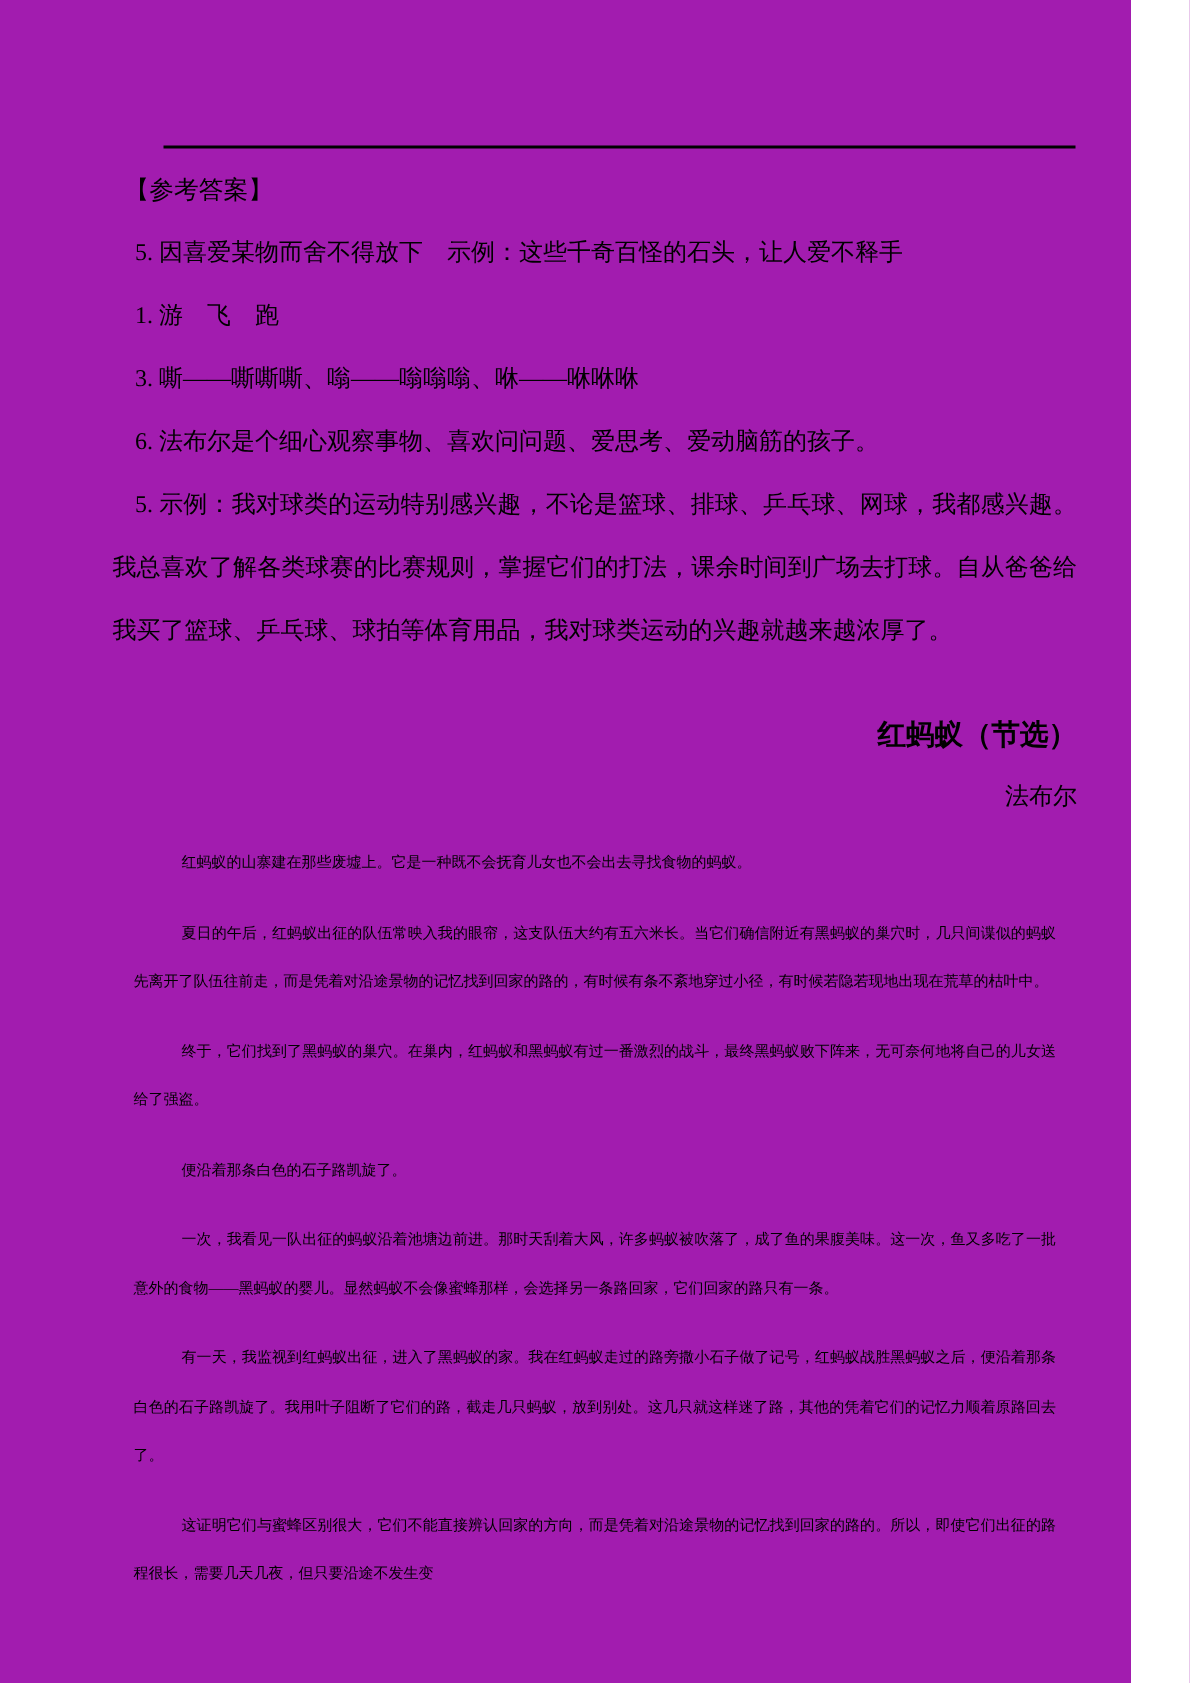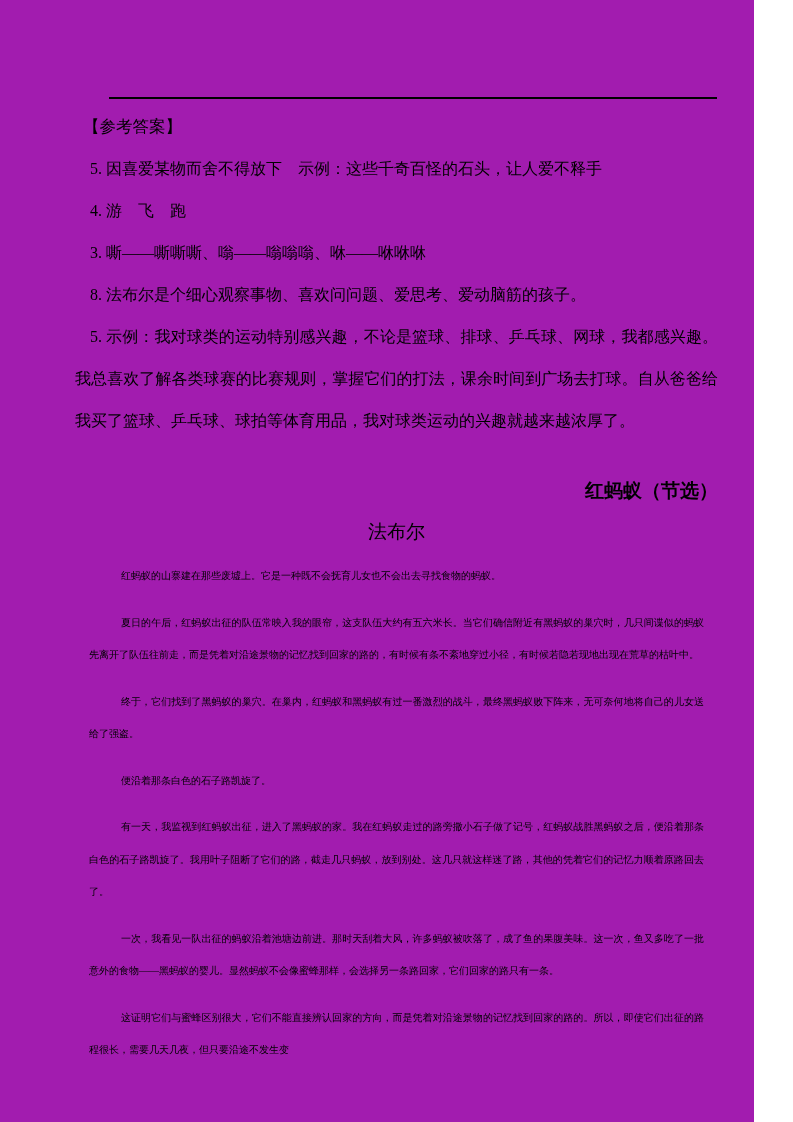--- a/index.html
+++ b/index.html
@@ -49,23 +49,23 @@
   
   .passage-title {
     margin: 34px 0 0 0;
     font-size: 19px;
     line-height: 30px;
     font-weight: bold;
     text-align: right;
   }
   .passage-author {
     margin: 12px 0 0 0;
-    font-size: 19px;
+    font-size: 16px;
     line-height: 28px;
-    text-align: center;
+    text-align: right;
   }
   .passage-body {
     margin-top: 9px;
   }
   .body-para {
     margin: 14px;
     font-size: 10px;
     line-height: 32.5px;
     text-indent: 32px;
     text-align: justify;
@@ -76,35 +76,35 @@
 
 <div class="page">
 
   <div class="top-rule"></div>
 
   <div class="content">
 
     <section class="answers">
       <p class="ans-header">【参考答案】</p>
       <p class="ans-item">5. 因喜爱某物而舍不得放下　示例：这些千奇百怪的石头，让人爱不释手</p>
-      <p class="ans-item">4. 游　飞　跑</p>
+      <p class="ans-item">1. 游　飞　跑</p>
       <p class="ans-item">3. 嘶——嘶嘶嘶、嗡——嗡嗡嗡、咻——咻咻咻</p>
-      <p class="ans-item">8. 法布尔是个细心观察事物、喜欢问问题、爱思考、爱动脑筋的孩子。</p>
+      <p class="ans-item">6. 法布尔是个细心观察事物、喜欢问问题、爱思考、爱动脑筋的孩子。</p>
       <p class="ans-item">5. 示例：我对球类的运动特别感兴趣，不论是篮球、排球、乒乓球、网球，我都感兴趣。我总喜欢了解各类球赛的比赛规则，掌握它们的打法，课余时间到广场去打球。自从爸爸给我买了篮球、乒乓球、球拍等体育用品，我对球类运动的兴趣就越来越浓厚了。</p>
     </section>
 
     <section class="passage">
       <h1 class="passage-title">红蚂蚁（节选）</h1>
       <p class="passage-author">法布尔</p>
 
       <div class="passage-body">
         <p class="body-para">红蚂蚁的山寨建在那些废墟上。它是一种既不会抚育儿女也不会出去寻找食物的蚂蚁。</p>
         <p class="body-para">夏日的午后，红蚂蚁出征的队伍常映入我的眼帘，这支队伍大约有五六米长。当它们确信附近有黑蚂蚁的巢穴时，几只间谍似的蚂蚁先离开了队伍往前走，而是凭着对沿途景物的记忆找到回家的路的，有时候有条不紊地穿过小径，有时候若隐若现地出现在荒草的枯叶中。</p>
         <p class="body-para">终于，它们找到了黑蚂蚁的巢穴。在巢内，红蚂蚁和黑蚂蚁有过一番激烈的战斗，最终黑蚂蚁败下阵来，无可奈何地将自己的儿女送给了强盗。</p>
         <p class="body-para">便沿着那条白色的石子路凯旋了。</p>
+        <p class="body-para">一次，我看见一队出征的蚂蚁沿着池塘边前进。那时天刮着大风，许多蚂蚁被吹落了，成了鱼的果腹美味。这一次，鱼又多吃了一批意外的食物——黑蚂蚁的婴儿。显然蚂蚁不会像蜜蜂那样，会选择另一条路回家，它们回家的路只有一条。</p>
         <p class="body-para">有一天，我监视到红蚂蚁出征，进入了黑蚂蚁的家。我在红蚂蚁走过的路旁撒小石子做了记号，红蚂蚁战胜黑蚂蚁之后，便沿着那条白色的石子路凯旋了。我用叶子阻断了它们的路，截走几只蚂蚁，放到别处。这几只就这样迷了路，其他的凭着它们的记忆力顺着原路回去了。</p>
-        <p class="body-para">一次，我看见一队出征的蚂蚁沿着池塘边前进。那时天刮着大风，许多蚂蚁被吹落了，成了鱼的果腹美味。这一次，鱼又多吃了一批意外的食物——黑蚂蚁的婴儿。显然蚂蚁不会像蜜蜂那样，会选择另一条路回家，它们回家的路只有一条。</p>
         <p class="body-para">这证明它们与蜜蜂区别很大，它们不能直接辨认回家的方向，而是凭着对沿途景物的记忆找到回家的路的。所以，即使它们出征的路程很长，需要几天几夜，但只要沿途不发生变</p>
       </div>
     </section>
 
   </div>
 </div>
 
 </body></html>

